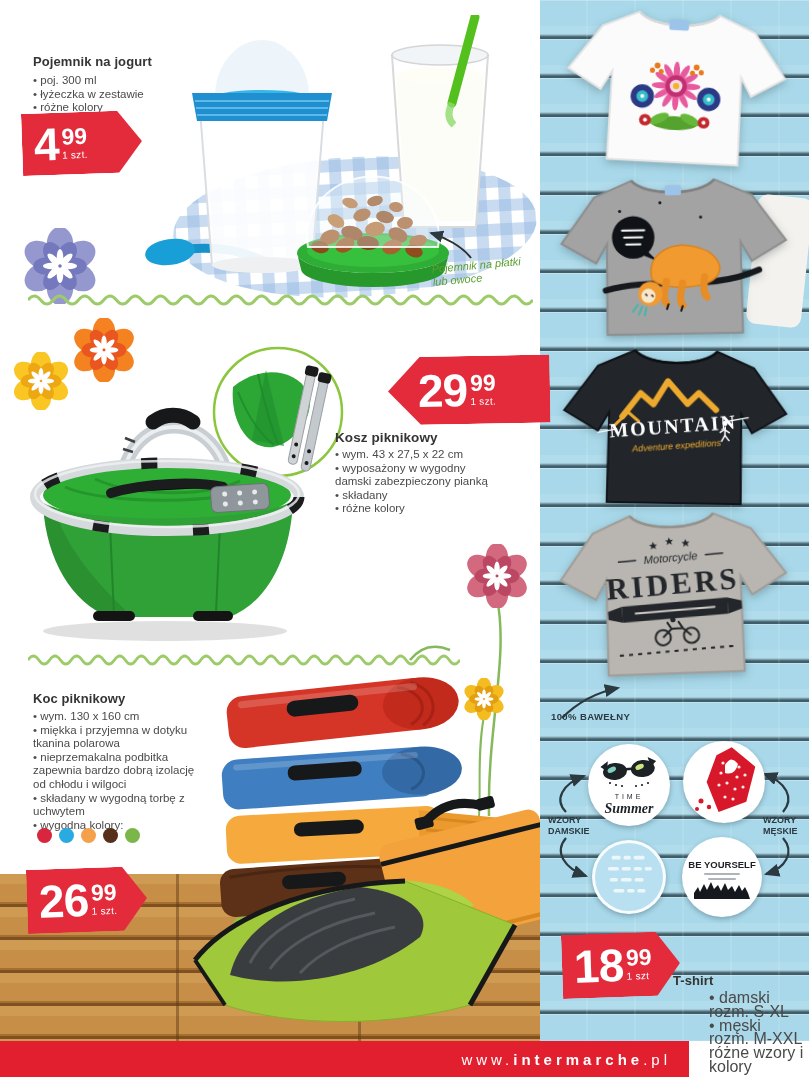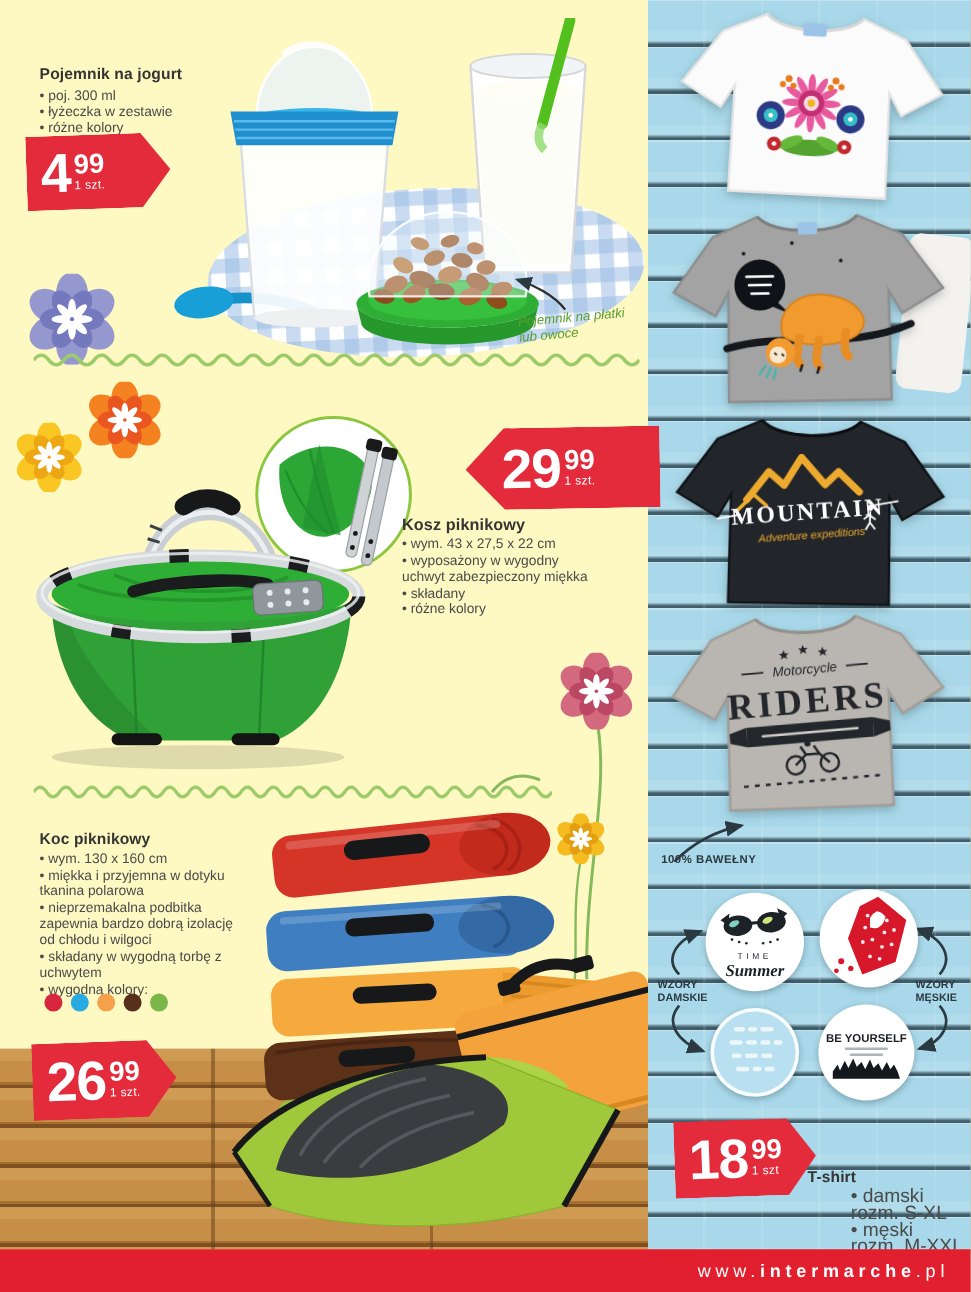--- a/index.html
+++ b/index.html
@@ -1,16 +1,16 @@
 <!DOCTYPE html>
 <html><head>
 <meta charset="utf-8">
 <style>
   html,body{margin:0;padding:0;background:#666;}
-  #page{position:relative;width:809px;height:1077px;background:#fef9c3;overflow:hidden;
+  #page{position:relative;width:809px;height:1077px;background:#ffffff;overflow:hidden;
         font-family:"Liberation Sans","DejaVu Sans",sans-serif;color:#3b3b3a;margin:0 auto;}
   .abs{position:absolute;}
 
   
   .prod-title{font-weight:bold;font-size:13px;color:#343433;letter-spacing:.1px;}
   .feat{font-size:11.5px;line-height:13.6px;color:#4a4a49;}
   .feat::before{content:"• ";color:#4a4a49;}
   .plain-line{font-size:16px;line-height:13.6px;color:#4a4a49;margin-left:36px;}
 
   #yogurt-text{left:33px;top:54px;width:210px;}
@@ -44,21 +44,21 @@
   
   #blue-wood{left:540px;top:0;width:269px;height:1041px;background-color:#a8d8e9;
     background-image:
       repeating-linear-gradient(90deg, transparent 0 46px, rgba(255,255,255,.10) 46px 48px),
       repeating-linear-gradient(180deg, rgba(255,255,255,.28) 0 1px, transparent 1px 26px,
         rgba(255,255,255,.10) 26px 34px, rgba(30,52,62,.75) 37px 39px, transparent 39px 39px);}
   #wood{left:0;top:874px;width:540px;height:167px;
     background-image:
       repeating-linear-gradient(90deg, transparent 0 176px, rgba(90,55,20,.45) 176px 179px, transparent 179px 358px, rgba(90,55,20,.45) 358px 361px, transparent 361px 540px),
       repeating-linear-gradient(180deg, #cf9a52 0 10px, #c68e46 10px 28px, #a5702f 28px 30px, #7f5122 30px 33px);}
-  #footer{left:0;top:1041px;width:809px;height:36px;display:flex;align-items:center;justify-content:flex-end;padding-right:18px;box-sizing:border-box;}
+  #footer{left:0;top:1041px;width:689px;height:36px;display:flex;align-items:center;justify-content:flex-end;padding-right:18px;box-sizing:border-box;}
   #footer .url{color:#fff;font-size:15px;letter-spacing:4px;}
   #footer .url b{font-weight:bold;}
 
   
   .pattern-label{font-size:9px;font-weight:bold;color:#2b3940;line-height:11px;width:48px;}
   #label-women{left:548px;top:815px;}
   #label-men{left:763px;top:815px;}
   #cotton-label{left:551px;top:711px;font-size:9.5px;font-weight:600;color:#2b3940;letter-spacing:.4px;}
 
   
@@ -268,21 +268,21 @@
   <div id="price-basket" class="abs price-tag point-left" style="background-color: rgb(227, 43, 60);">
     <span class="pt-zl">29</span>
     <span class="pt-col">
       <span class="pt-gr">99</span>
       <span class="pt-unit">1 szt.</span>
     </span>
   </div>
   <div id="basket-text" class="abs">
     <div class="prod-title">Kosz piknikowy</div>
     <div class="feat">wym. 43 x 27,5 x 22 cm</div>
-    <div class="feat">wyposażony w wygodny uchwyt zabezpieczony miękka</div>
+    <div class="feat">wyposażony w wygodny damski zabezpieczony pianką</div>
     <div class="feat">składany</div>
     <div class="feat">różne kolory</div>
   </div>
 
   <svg class="abs" style="left:435px;top:538px" width="100" height="280" viewBox="0 0 100 280">
     <path d="M62,60 C74,120 52,190 54,278" stroke="#86b95c" stroke-width="2.5" fill="none"></path>
     <path d="M49,178 C42,215 46,250 44,278" stroke="#86b95c" stroke-width="2" fill="none"></path>
     <use href="#flower" x="30" y="6" width="64" height="64" style="--fo:#d2697f;--fi:#bc4763"></use>
     <use href="#flower" x="28" y="140" width="42" height="42" style="--fo:#f4bc20;--fi:#e39f10"></use>
   </svg>

